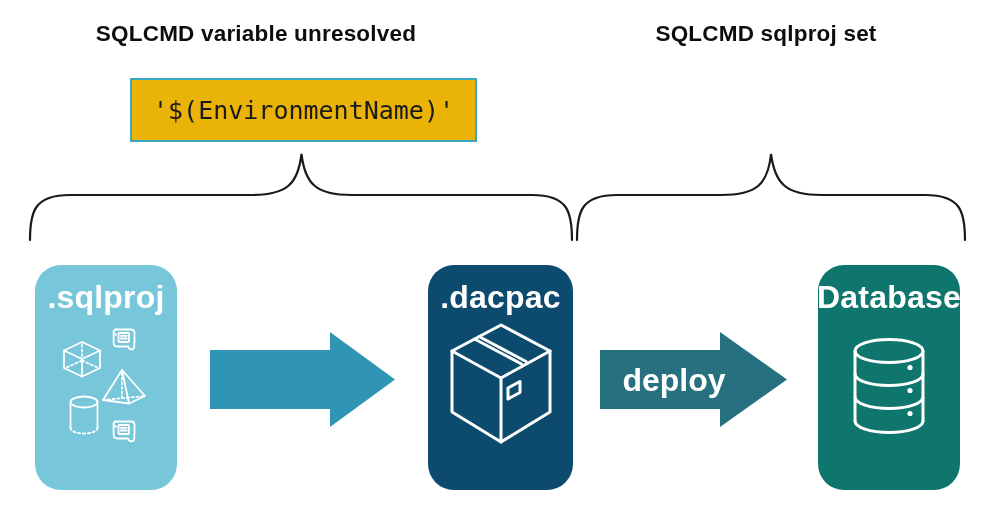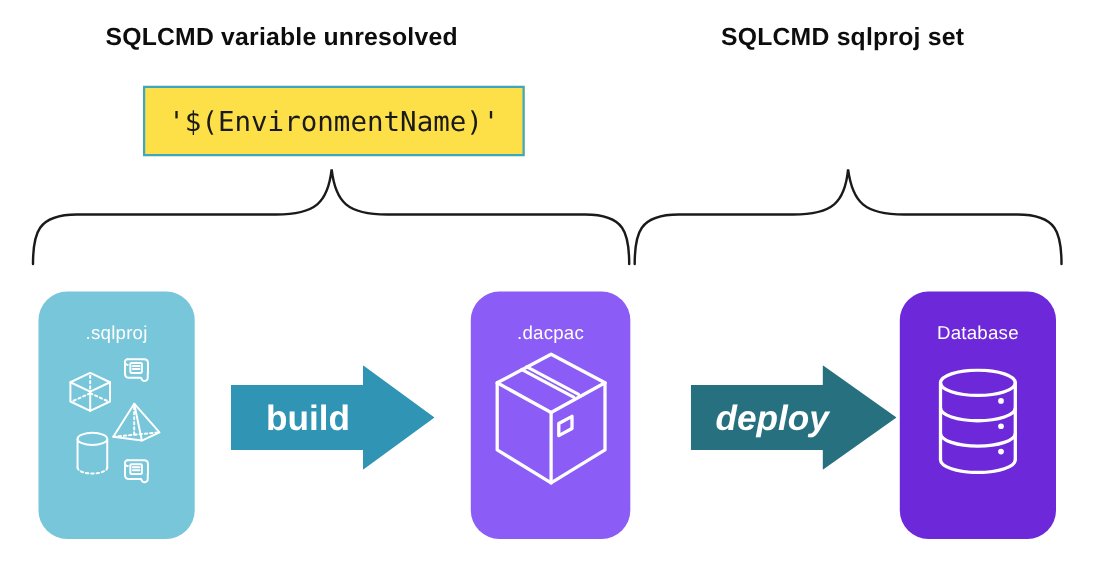--- a/index.html
+++ b/index.html
@@ -8,44 +8,44 @@
     font-family:"Liberation Sans",sans-serif;overflow:hidden;padding-left:32px;
   }
   .heading{
     position:absolute;top:21px;width:450px;text-align:center;
     font-size:22.5px;font-weight:700;color:#0d0d0d;letter-spacing:.2px;
   }
   .heading-left{left:31px;}
   .heading-right{left:541px;}
   .code-box{
     position:absolute;top:78px;height:64px;box-sizing:border-box;
-    border:2px solid #3BA7C2;background:#fde047;
+    border:2px solid #3BA7C2;background:#eab308;
     display:flex;align-items:center;justify-content:center;
   }
   .code-box-left{left:130px;width:347px;}
   .code-box-right{left:668px;width:202px;}
   .code-text{
     font-family:"DejaVu Sans Mono","Liberation Mono",monospace;
     font-size:25px;color:#1a1a1a;white-space:pre;
   }
   .overlay{position:absolute;left:0;top:0;pointer-events:none;}
   .node{
     position:absolute;top:265px;height:225px;border-radius:26px;
     display:flex;flex-direction:column;align-items:center;
   }
   .node-sqlproj{left:35px;width:142px;}
   .node-dacpac{left:428px;width:145px;}
   .node-database{left:818px;width:142px;}
   .node-label{
-    margin-top:28px;font-size:17px;font-weight:400;color:#fff;letter-spacing:.2px;
+    margin-top:14px;font-size:32px;font-weight:700;color:#fff;letter-spacing:.2px;
   }
   .node-icon{display:block;margin:0 auto;}
   .arrow{position:absolute;top:332px;height:95px;}
   .arrow-build{left:210px;width:185px;}
-  .arrow-deploy{left:628px;width:187px;font-style:italic;}
+  .arrow-deploy{left:600px;width:187px;}
   .arrow svg{position:absolute;left:0;top:0;}
   .arrow-label{
     position:absolute;top:50%;transform:translateY(-50%);left:0;text-align:center;
     font-size:32px;font-weight:700;color:#fff;
   }
   .arrow-build .arrow-label{width:140px;}
   .arrow-deploy .arrow-label{width:148px;}
 </style>
 </head>
 <body>
@@ -108,42 +108,41 @@
         <rect x="7.5" y="5" width="10.5" height="9" rx="1"></rect>
         <path d="M9.8 7.8 h6 M9.8 10.5 h6"></path>
       </g>
     </svg>
   </div>
 
   <div class="arrow arrow-build">
     <svg width="185" height="95" viewBox="0 0 185 95">
       <polygon points="0,18 120,18 120,0 185,47.5 120,95 120,77 0,77" style="fill: rgb(48, 149, 181);"></polygon>
     </svg>
-    <div class="arrow-label">build</div>
   </div>
 
-  <div class="node node-dacpac" style="background-color: #8b5cf6;">
+  <div class="node node-dacpac" style="background-color: #0c4a6e;">
     <div class="node-label">.dacpac</div>
     <svg class="node-icon" width="108" height="124" viewBox="0 0 108 124" style="margin-top:6px" fill="none" stroke="#fff" stroke-width="3" stroke-linecap="round" stroke-linejoin="round">
       <path d="M5 29 L54 3 L103 29 L103 90 L54 120 L5 90 Z"></path>
       <path d="M5 29 L54 56 L103 29"></path>
       <path d="M54 56 V120"></path>
       <path d="M32 14.5 L79 39.5 M27.5 17 L74.5 42"></path>
       <path d="M61 66 L73 59.5 L73 70.5 L61 77 Z"></path>
     </svg>
   </div>
 
   <div class="arrow arrow-deploy">
     <svg width="187" height="95" viewBox="0 0 187 95">
       <polygon points="0,18 120,18 120,0 187,47.5 120,95 120,77 0,77" style="fill: rgb(38, 112, 127);"></polygon>
     </svg>
     <div class="arrow-label">deploy</div>
   </div>
 
-  <div class="node node-database" style="background-color: #6d28d9; text-align: center;">
+  <div class="node node-database" style="background-color: #0f766e; text-align: center;">
     <div class="node-label">Database</div>
     <svg class="node-icon" width="74" height="96" viewBox="0 0 74 96" style="margin-top:22px" fill="none" stroke="#fff" stroke-width="3" stroke-linecap="round" stroke-linejoin="round">
       <ellipse cx="37" cy="13" rx="34" ry="11.5"></ellipse>
       <path d="M3 13 V83 M71 13 V83"></path>
       <path d="M3 36 A34 11.5 0 0 0 71 36"></path>
       <path d="M3 59 A34 11.5 0 0 0 71 59"></path>
       <path d="M3 83 A34 11.5 0 0 0 71 83"></path>
       <circle cx="58" cy="29.5" r="2.6" fill="#fff" stroke="none"></circle>
       <circle cx="58" cy="52.5" r="2.6" fill="#fff" stroke="none"></circle>
       <circle cx="58" cy="75.5" r="2.6" fill="#fff" stroke="none"></circle>

